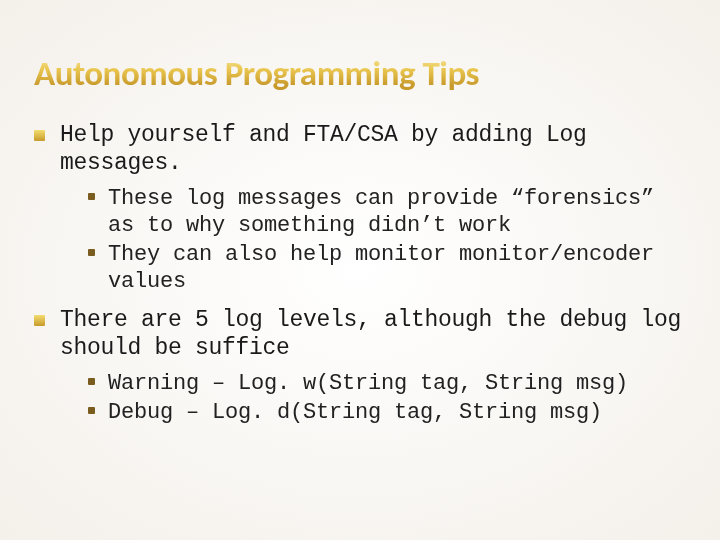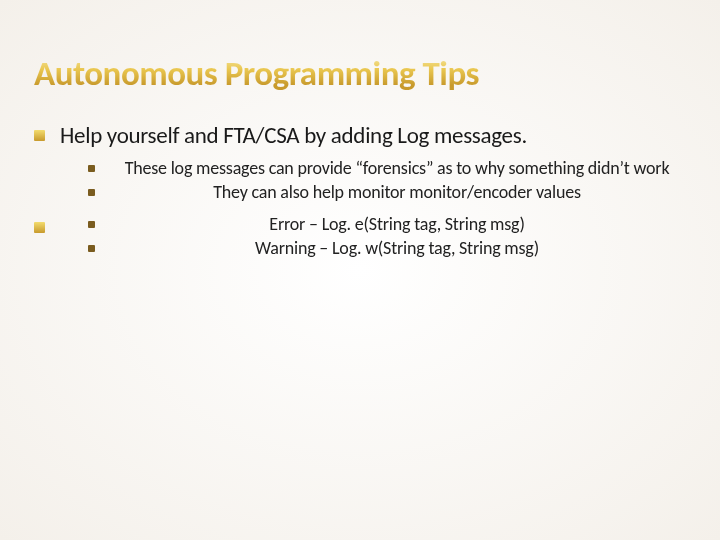--- a/index.html
+++ b/index.html
@@ -28,20 +28,21 @@
     -webkit-background-clip: text;
     background-clip: text;
     color: transparent;
     margin: 0 0 28px 0;
     line-height: 1.1;
   }
   ul {
     margin: 0;
     padding: 0;
     list-style: none;
+    font-family: Liberation Mono, monospace;
   }
   .l1 > li {
     position: relative;
     padding-left: 26px;
     font-size: 23px;
     color: #1a1a1a;
     line-height: 1.22;
     margin-bottom: 6px;
     letter-spacing: -0.3px;
   }
@@ -56,26 +57,25 @@
     border-radius: 1px;
   }
   .l2 {
     margin-top: 8px;
     margin-bottom: 10px;
   }
   .l2 > li {
     position: relative;
     padding-left: 20px;
     margin-left: 28px;
-    font-size: 18px;
+    font-size: 22px;
     color: #222;
     line-height: 1.24;
     margin-bottom: 2px;
     letter-spacing: -0.2px;
-    text-align: center;
   }
   .l2 > li::before {
     content: "";
     position: absolute;
     left: 0;
     top: 8px;
     width: 7px;
     height: 7px;
     background: #7a5c1f;
     border-radius: 1px;
@@ -95,25 +95,26 @@
         <li>
           <span>These log messages can provide “forensics” as to why something didn’t work</span>
         </li>
         <li>
           <span>They can also help monitor monitor/encoder values</span>
         </li>
       </ul>
     </li>
 
     <li>
+      <span>There are 5 log levels, although the debug log should be suffice</span>
       <ul class="l2">
         <li>
-          <span>Error – Log. e(String tag, String msg)</span>
+          <span>Warning – Log. w(String tag, String msg)</span>
         </li>
         <li>
-          <span>Warning – Log. w(String tag, String msg)</span>
+          <span>Debug – Log. d(String tag, String msg)</span>
         </li>
       </ul>
     </li>
 
 
   </ul>
 </div>
 
 </body></html>

